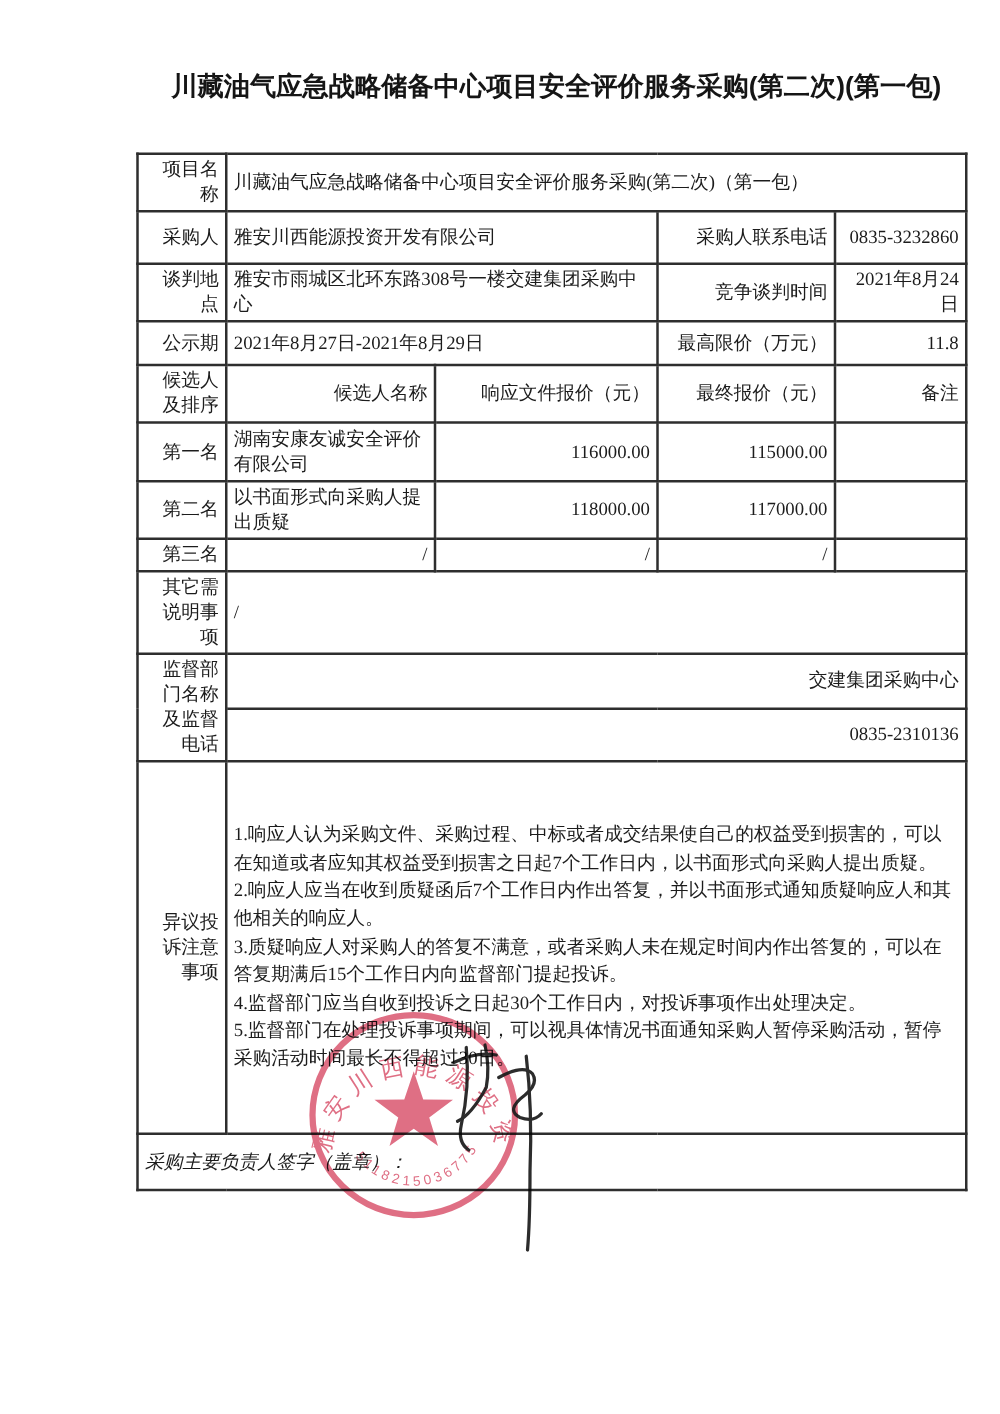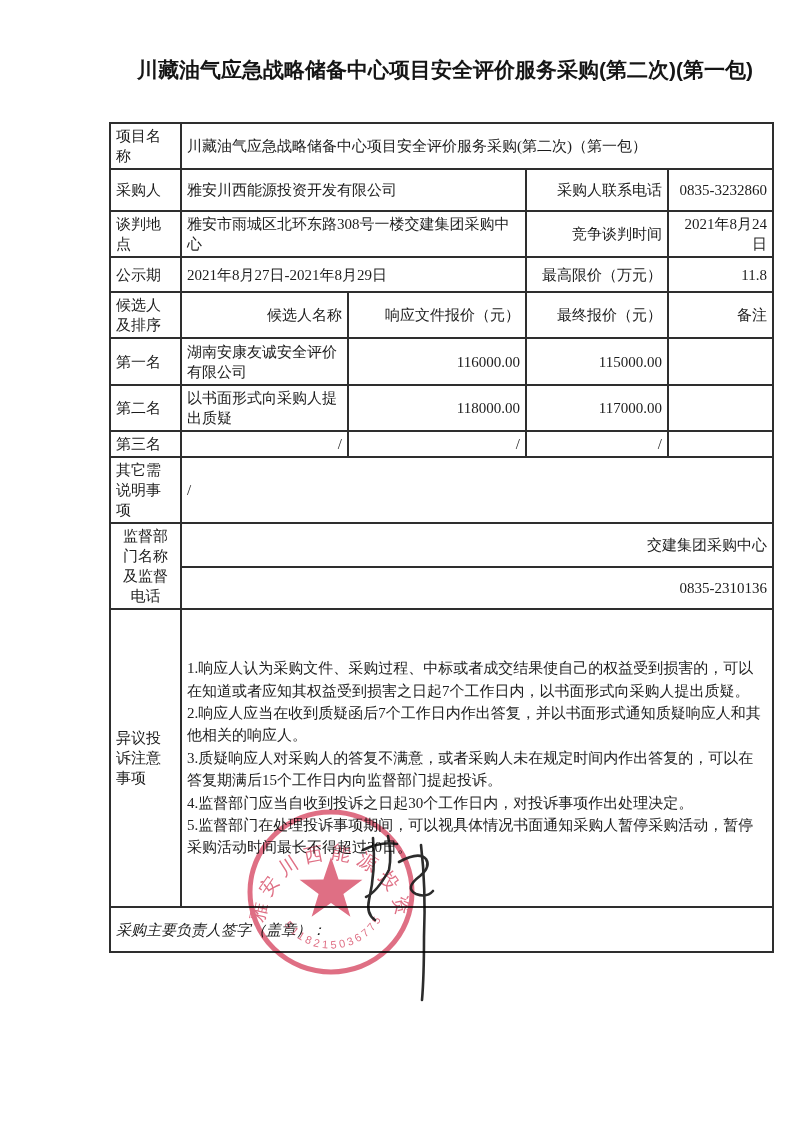--- a/index.html
+++ b/index.html
@@ -35,23 +35,23 @@
     table-layout: fixed;
     font-size: 15px;
   }
   table.doc td {
     border: 2px solid #2e2e2e;
     padding: 2px 5px;
     vertical-align: middle;
     line-height: 20px;
     overflow: hidden;
   }
-  td.lbl { padding: 2px 3px; }
+  td.lbl { padding: 2px 3px; text-align: right; }
   td.c { text-align: right; }
-  td.supv-lbl { text-align: center; }
+  td.supv-lbl { }
   td.notice {
     padding: 8px 10px;
     vertical-align: middle;
   }
   .notice-line { line-height: 22.4px; text-align: left; }
   .sig-cell { padding-left: 6px; font-style: italic; }
   .seal-wrap {
     position: absolute;
     left: 190px;
     top: 798px;

